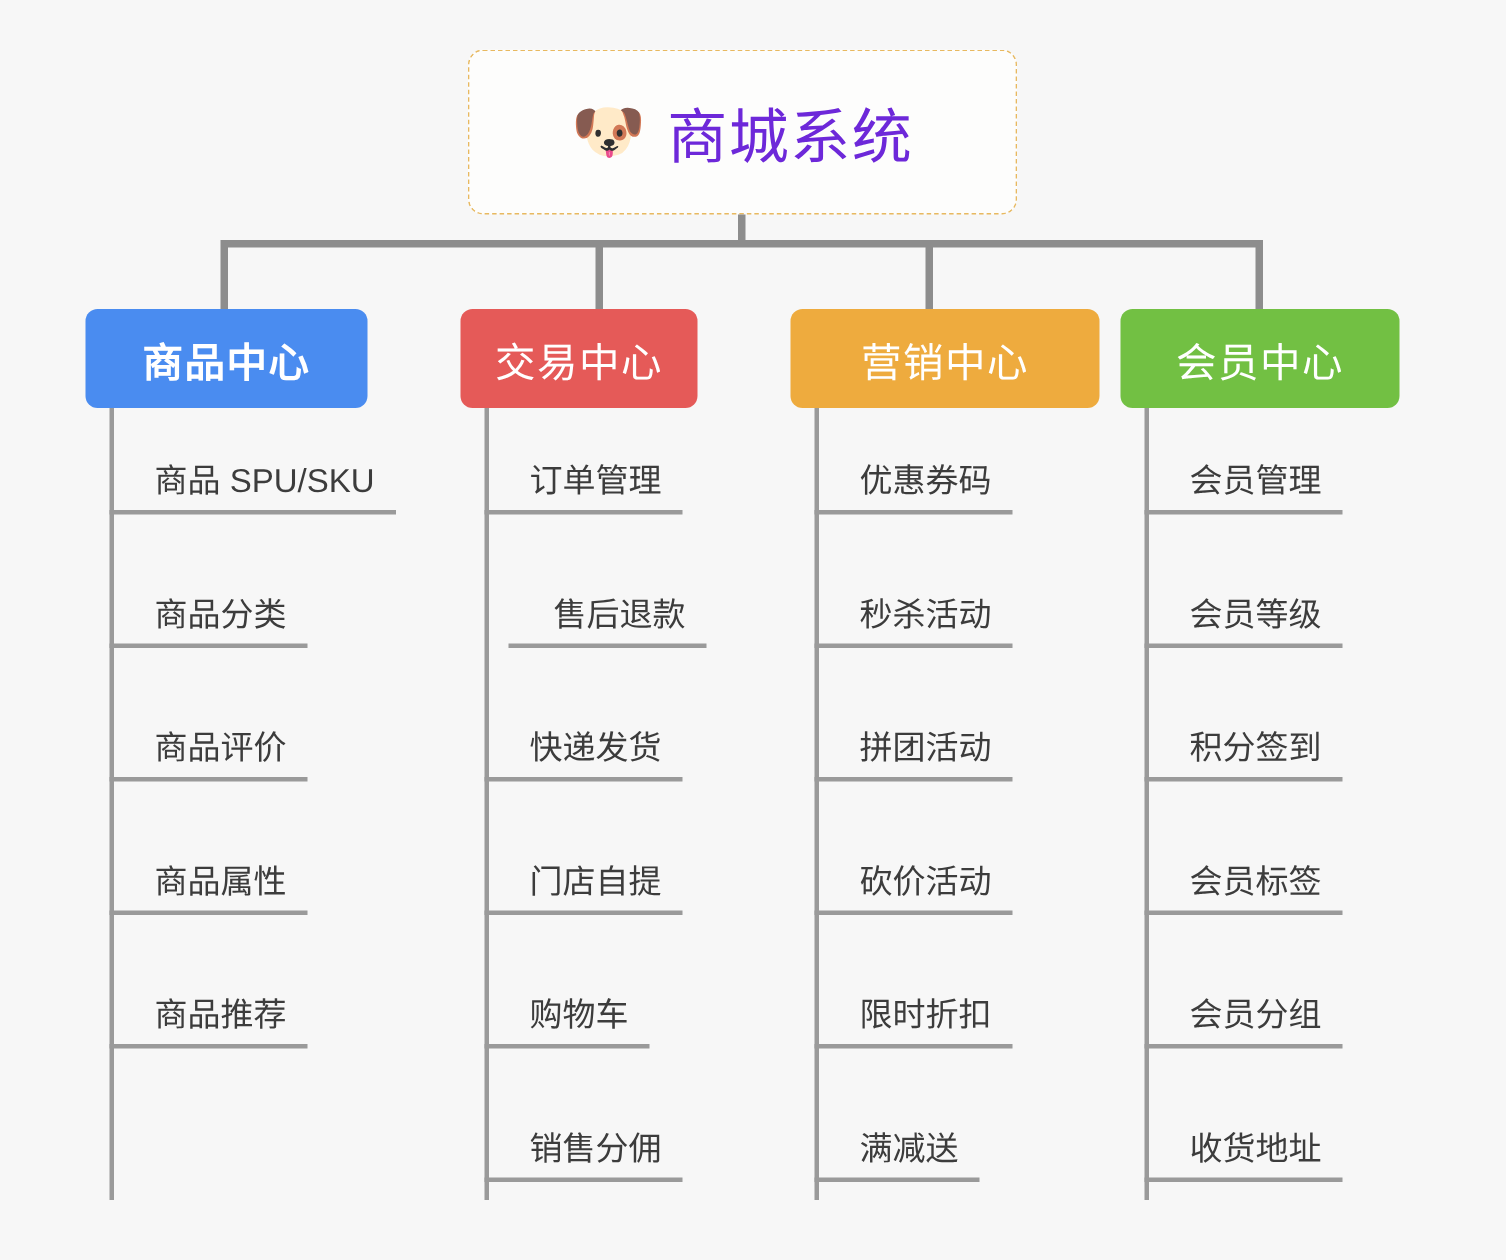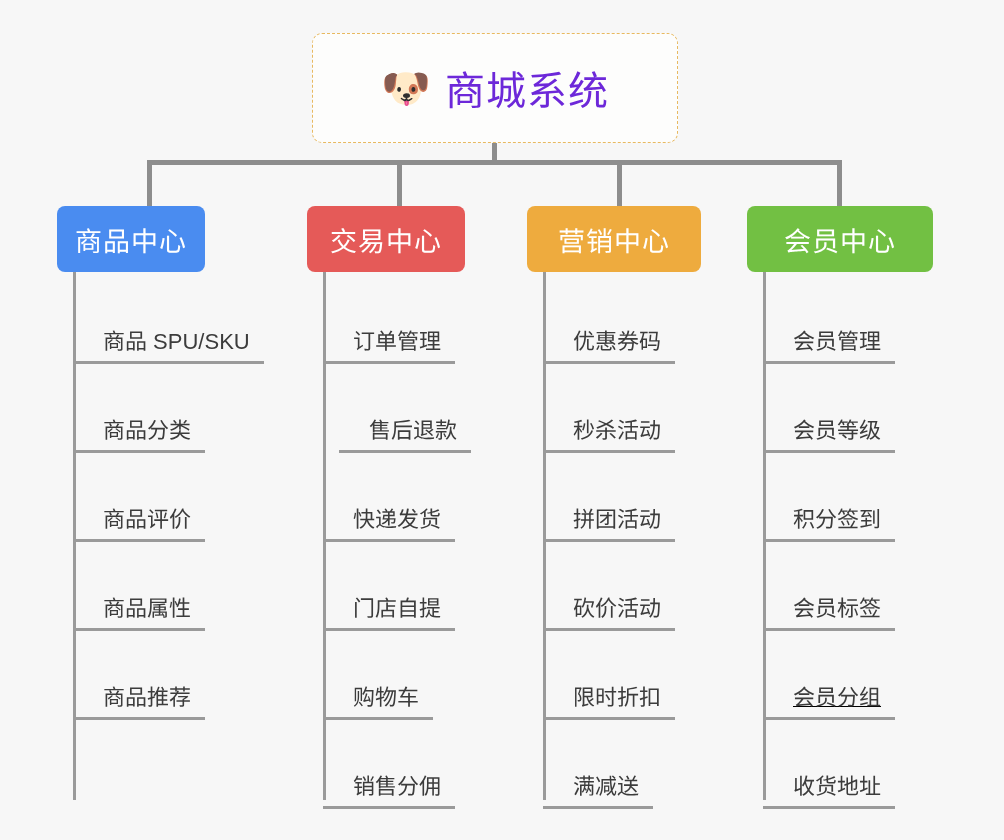--- a/index.html
+++ b/index.html
@@ -103,39 +103,39 @@
     align-items: center;
     justify-content: center;
   }
   .cat-label {
     font-size: 27px;
     color: #ffffff;
     letter-spacing: 1px;
     white-space: nowrap;
   }
 
-  .col-0 .cat-box { width: 148px; }
+  .col-0 .cat-box { width: 188px; font-weight: bold; }
   .col-1 .cat-box { width: 158px; }
-  .col-2 .cat-box { width: 174px; }
+  .col-2 .cat-box { width: 206px; }
   .col-3 .cat-box { width: 186px; }
 
   
   .spine {
     position: absolute;
     left: 16px;
     top: 272px;
     width: 3px;
     background: #9a9a9a;
   }
 
   
   .leaf {
     position: absolute;
     left: 16px;
-    height: 92px;
+    height: 71px;
     display: flex;
     align-items: flex-end;
   }
   .leaf-inner {
     position: relative;
     padding: 0 14px 7px 30px;
     border-bottom: 3px solid #9a9a9a;
   }
   .leaf-label {
     font-size: 22px;
@@ -241,21 +241,21 @@
         </div>
         <div class="leaf" style="top: 361px;">
           <div class="leaf-inner"><span class="leaf-label">会员等级</span></div>
         </div>
         <div class="leaf" style="top: 450px;">
           <div class="leaf-inner"><span class="leaf-label">积分签到</span></div>
         </div>
         <div class="leaf" style="top: 539px;">
           <div class="leaf-inner"><span class="leaf-label">会员标签</span></div>
         </div>
-        <div class="leaf" style="top: 628px; text-decoration: underline;">
+        <div class="leaf" style="top: 628px;">
           <div class="leaf-inner"><span class="leaf-label">会员分组</span></div>
         </div>
         <div class="leaf" style="top: 717px;">
           <div class="leaf-inner"><span class="leaf-label">收货地址</span></div>
         </div>
       </div>
     </div>
 
 </div>
 

